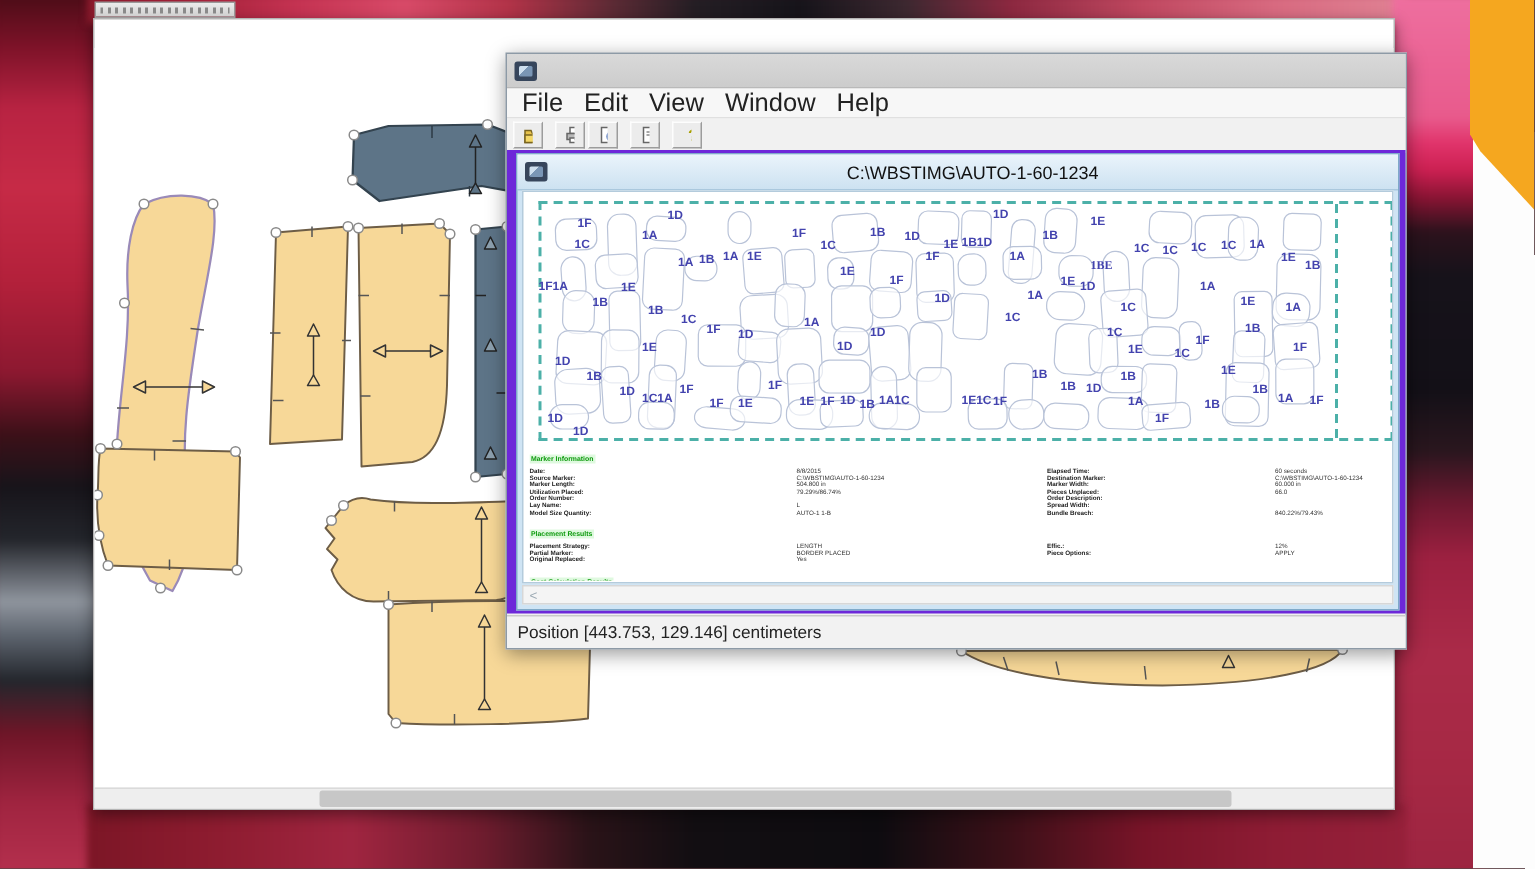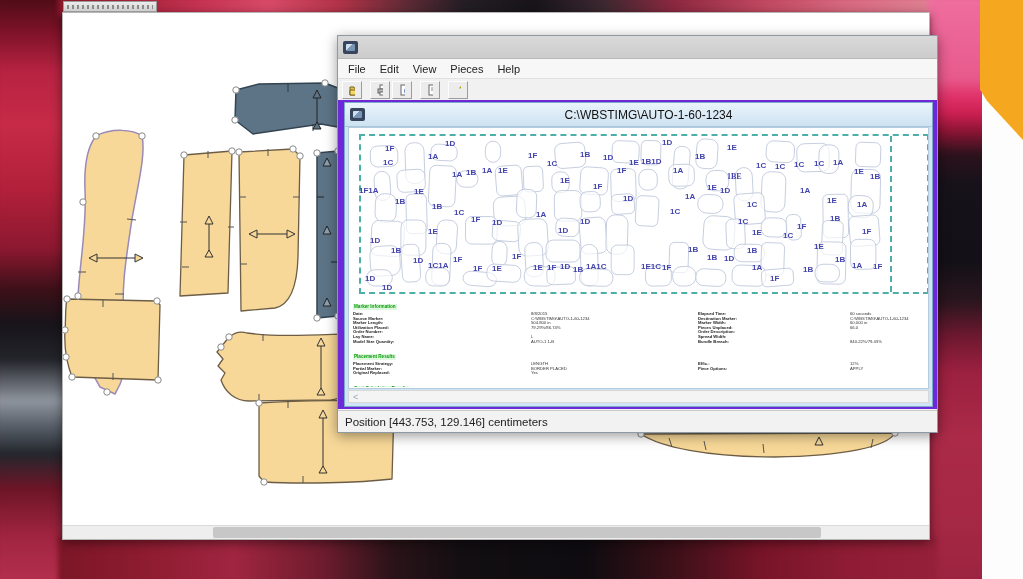--- a/index.html
+++ b/index.html
@@ -44,21 +44,21 @@
   
   .report-window{position:absolute;left:337px;top:35px;width:601px;height:398px;background:#f0f0f0;
     border:1px solid #8d9aa6;box-sizing:border-box;box-shadow:0 3px 12px rgba(0,0,0,.4);}
   .rw-titlebar{height:22px;background:linear-gradient(#d9d9d9,#cccccc);display:flex;align-items:center;
     border-bottom:1px solid #b9b9b9;}
   .rw-title{flex:1;text-align:center;font-size:12px;color:#111;}
   .win-icon{width:15px;height:13px;margin-left:5px;background:#37465c;border-radius:2px;position:relative;flex:0 0 auto;}
   .win-icon:after{content:"";position:absolute;left:3px;top:3px;width:9px;height:7px;
     background:linear-gradient(135deg,#cfe0ef 0 40%,#7a96b5 40% 100%);border-radius:1px;}
   .menubar{height:19px;background:#f7f7f7;display:flex;align-items:center;border-bottom:1px solid #e0e0e0;padding-left:3px;}
-  .menu-item{font-size:11px;color:#222;padding:0 7px;line-height:18px;cursor:default;}
+  .menu-item{font-size:17px;color:#222;padding:0 7px;line-height:18px;cursor:default;}
   .toolbar{height:22px;background:#f1f1f1;display:flex;align-items:center;gap:2px;padding-left:4px;border-bottom:1px solid #d8d8d8;}
   .tool-btn{width:20px;height:18px;background:#ececec;border:1px solid;border-color:#fdfdfd #9c9c9c #9c9c9c #fdfdfd;
     display:flex;align-items:center;justify-content:center;box-sizing:border-box;}
   .tool-sep{width:4px;height:18px;}
   .client{position:absolute;left:0;top:64px;right:0;bottom:23px;background:#6d28d9;padding:2px 4px 2px 6px;box-sizing:border-box;}
   .child-window{position:relative;width:100%;height:100%;background:#cfe4f4;border:1px solid #7fa9c9;box-sizing:border-box;}
   .cw-titlebar{height:23px;background:linear-gradient(#eaf4fb,#cde2f1);display:flex;align-items:center;
     border-bottom:1px solid #aac8dd;}
   .cw-title{flex:1;text-align:center;font-size:12px;color:#111;}
   .cw-content{position:absolute;left:3px;top:24px;right:3px;bottom:17px;background:#fff;border:1px solid #b4cbdc;
@@ -231,21 +231,21 @@
   </div>
 
   <div class="report-window">
     <div class="rw-titlebar">
       <div class="win-icon"></div>
     </div>
     <div class="menubar" id="menubar">
         <span class="menu-item">File</span>
         <span class="menu-item">Edit</span>
         <span class="menu-item">View</span>
-        <span class="menu-item">Pieces</span>
+        <span class="menu-item">Window</span>
         <span class="menu-item">Help</span>
       </div>
     <div class="toolbar" id="toolbar">
         <button class="tool-btn">
           <svg width="14" height="12">
             <path d="M1,3 h4 l1,2 h7 v6 h-12 z" fill="#e8c34a" stroke="#7a6520"></path>
             <path d="M1,6 h12 l-2,5 h-10 z" fill="#f4d868" stroke="#7a6520"></path>
           </svg>
         </button>
         <span class="tool-sep"></span>

